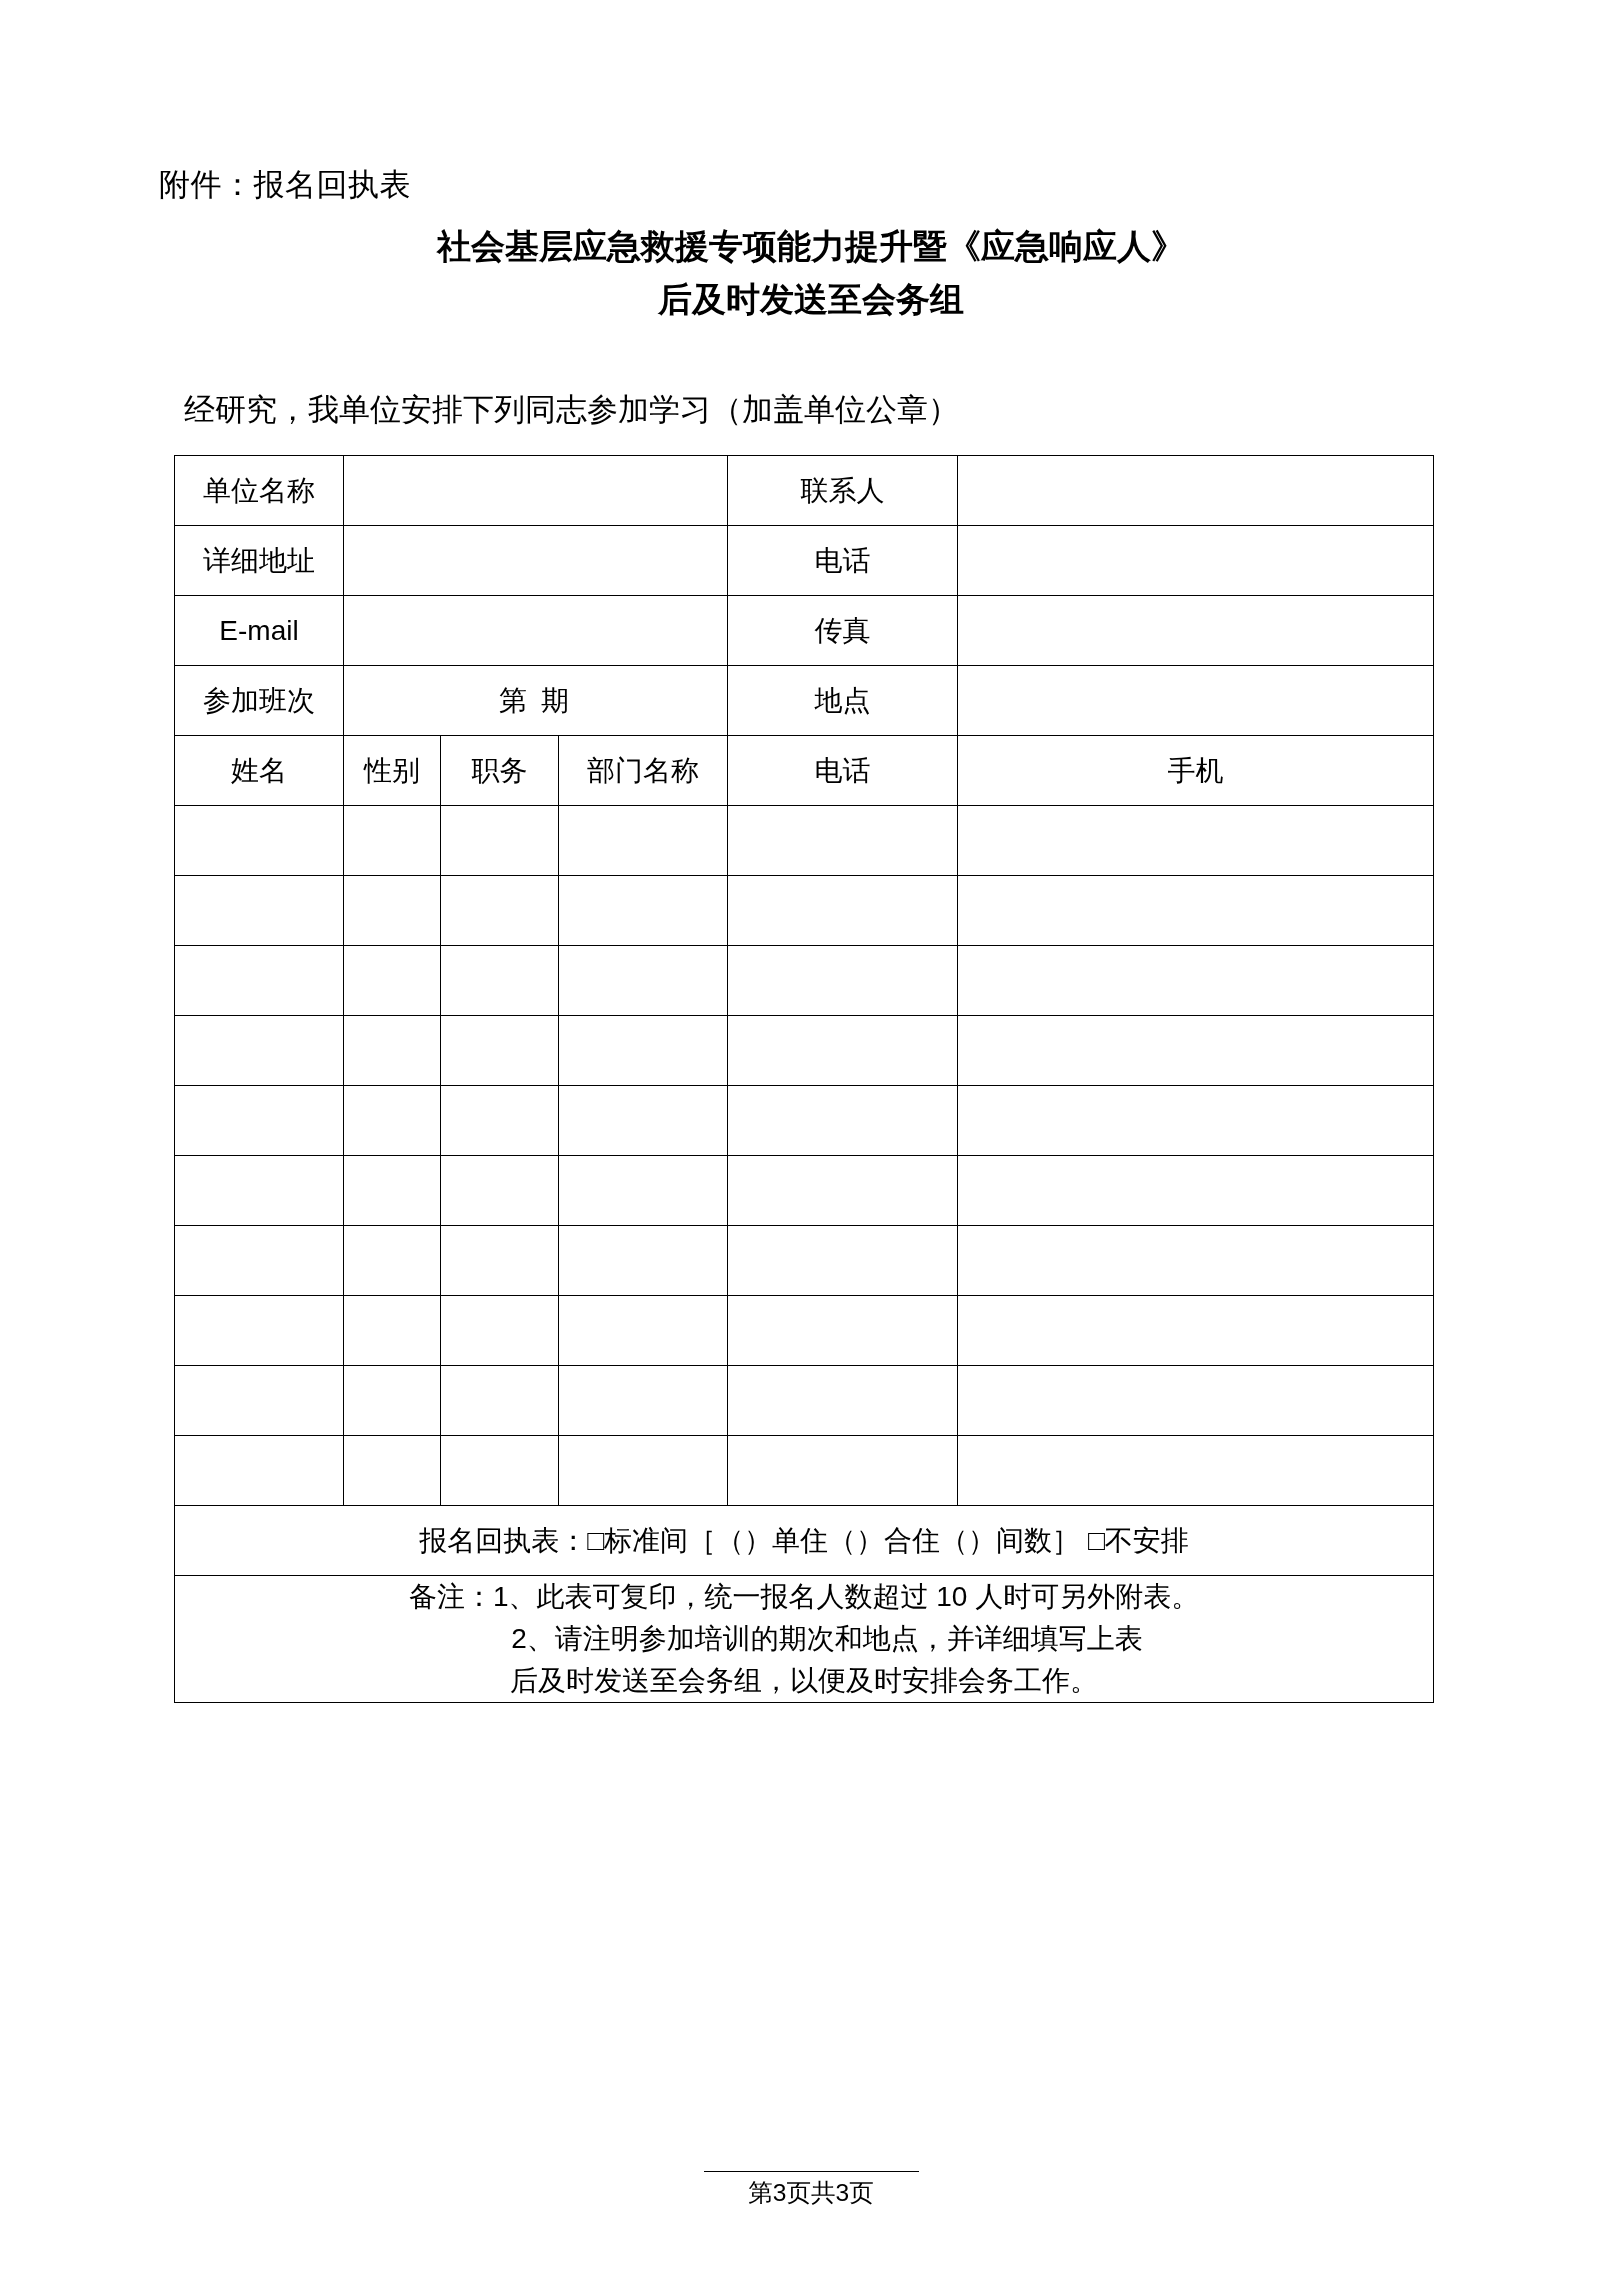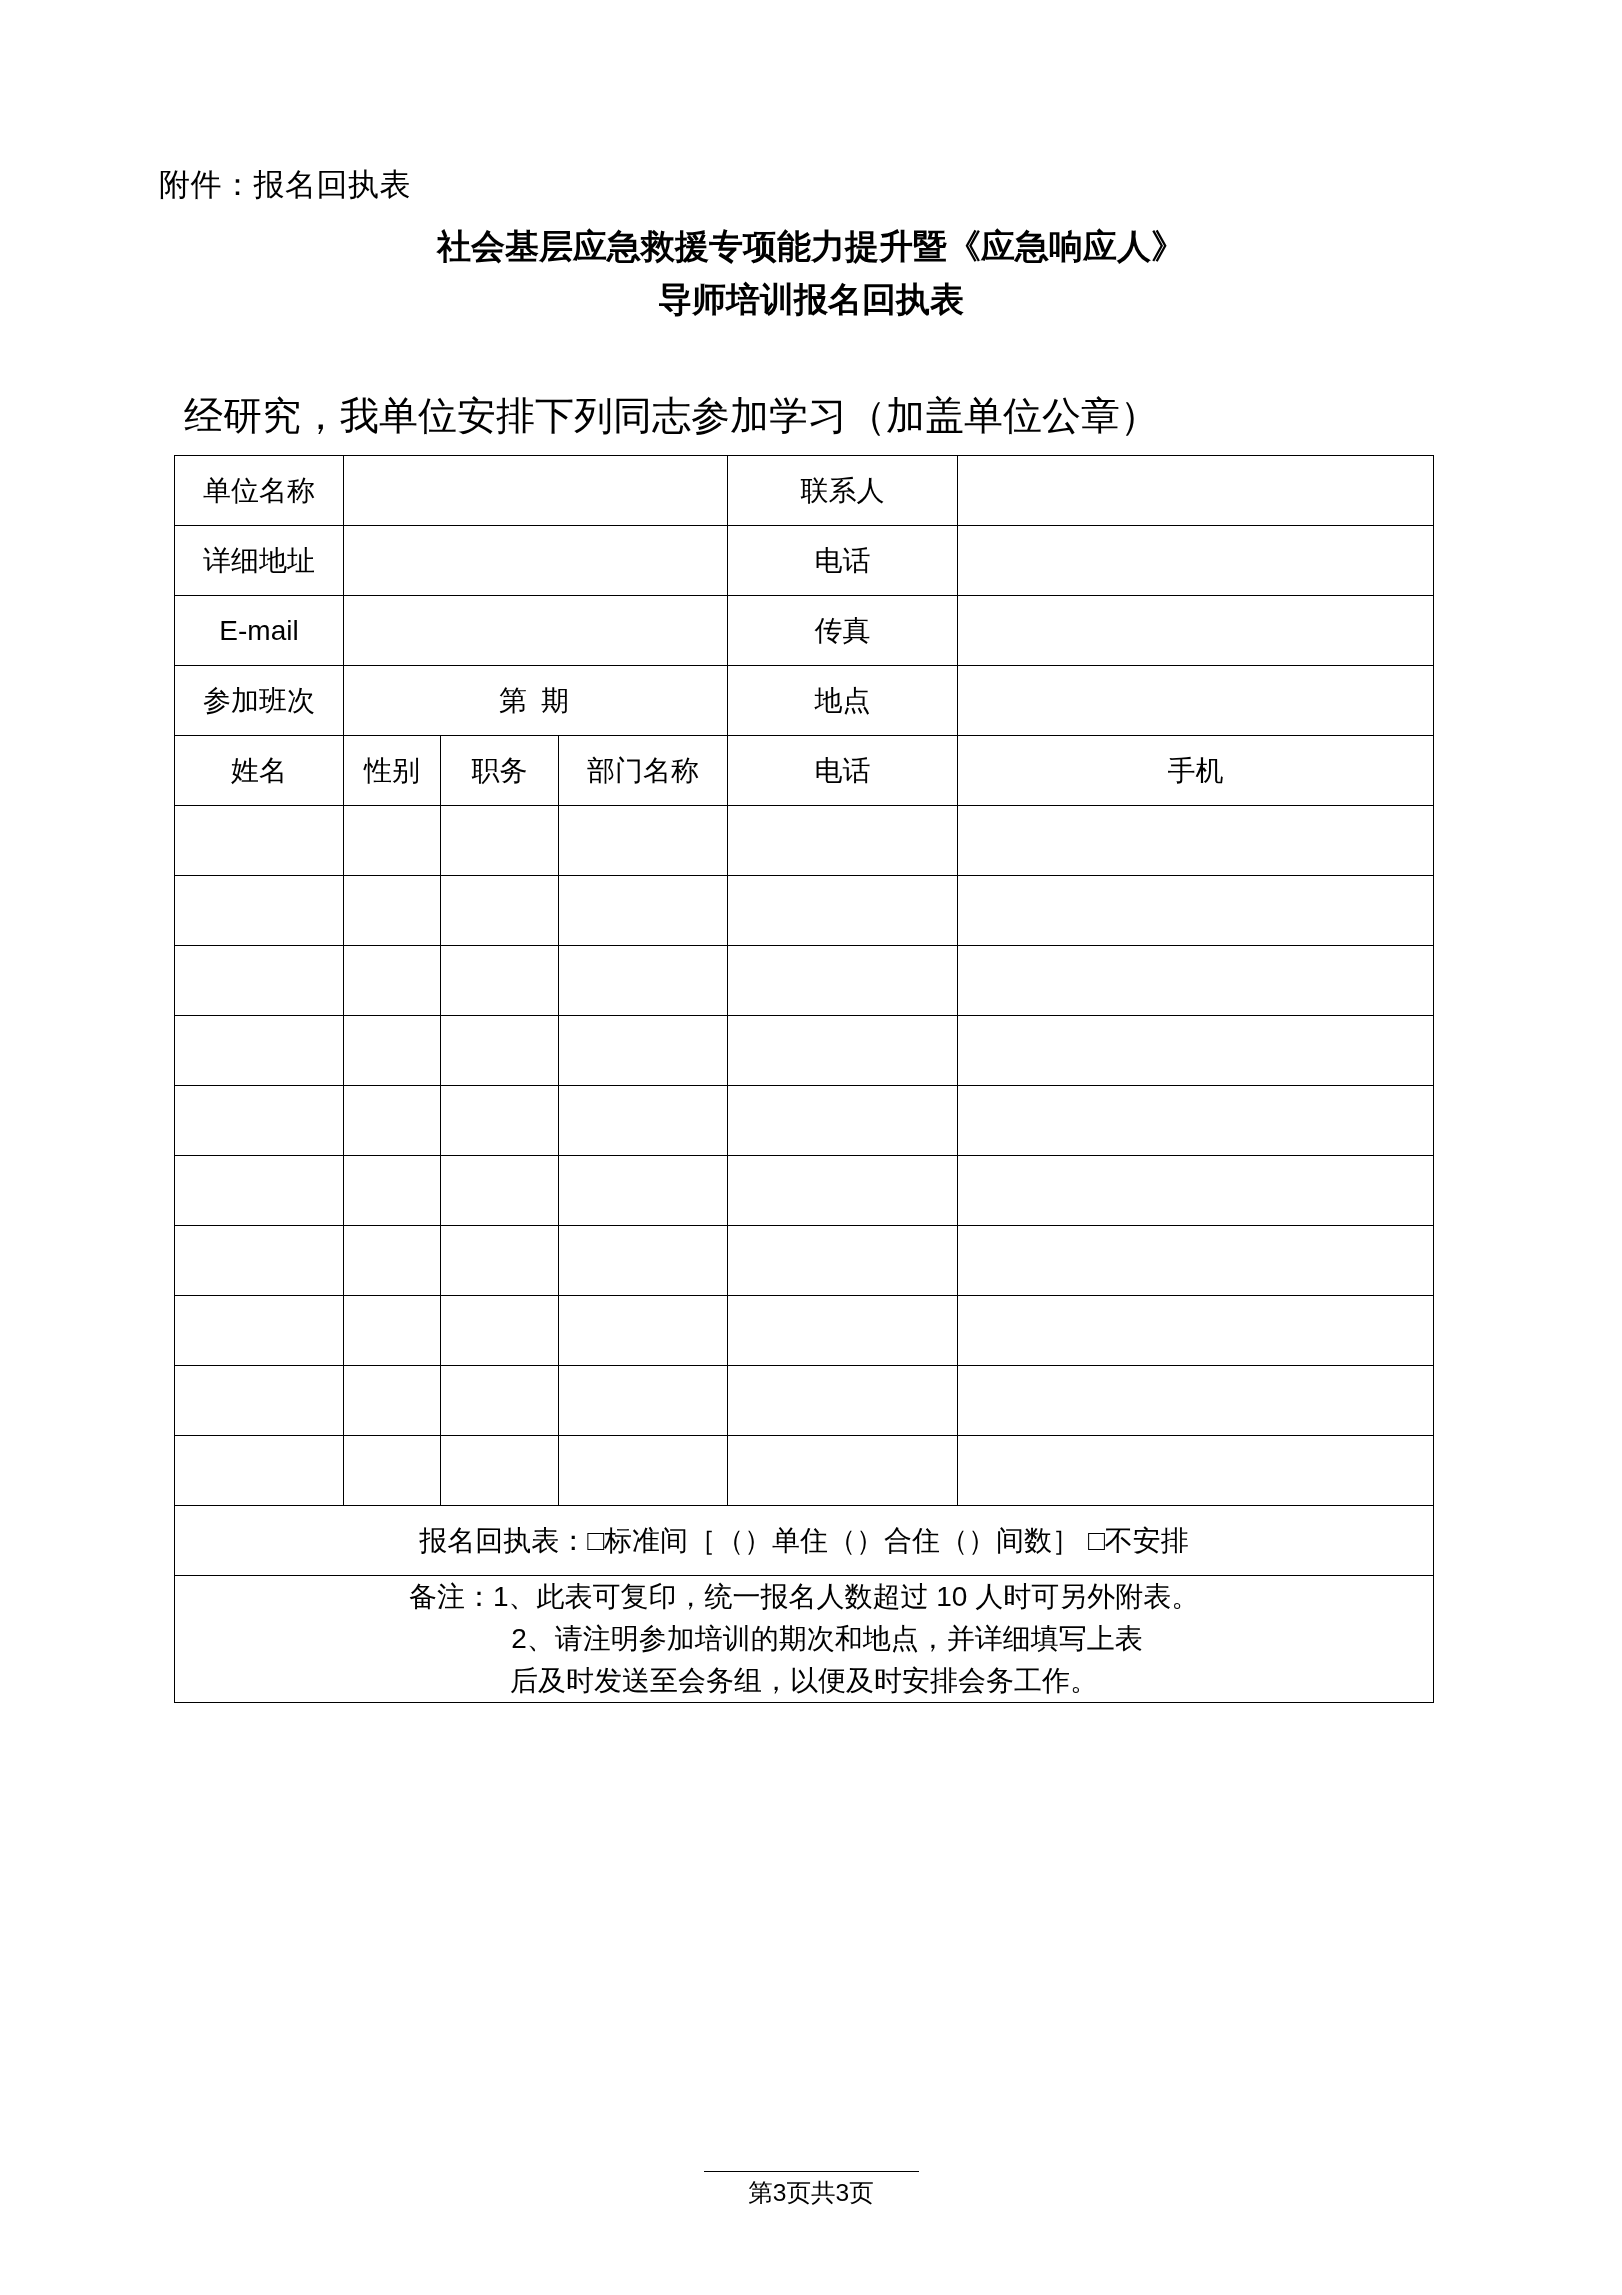--- a/index.html
+++ b/index.html
@@ -45,21 +45,21 @@
     line-height: 1.55;
   }
   .doc-title .line2 {
     display: block;
   }
 
   .intro {
     position: absolute;
     left: 184px;
     top: 389px;
-    font-size: 39px;
+    font-size: 31px;
     font-family: Liberation Mono, monospace;
   }
 
   table.form {
     position: absolute;
     left: 174px;
     top: 455px;
     width: 1258px;
     border-collapse: collapse;
     table-layout: fixed;
@@ -132,21 +132,21 @@
 </style>
 </head>
 <body>
 
 <div class="page">
 
   <div class="attachment-label">附件：报名回执表</div>
 
   <div class="doc-title">
     <span>社会基层应急救援专项能力提升暨《应急响应人》</span>
-    <span class="line2">导师培训报名回执表</span>
+    <span class="line2">后及时发送至会务组</span>
   </div>
 
   <div class="intro">经研究，我单位安排下列同志参加学习（加盖单位公章）</div>
 
   <table class="form">
     <colgroup>
       <col style="width:169px">
       <col style="width:97px">
       <col style="width:118px">
       <col style="width:169px">

